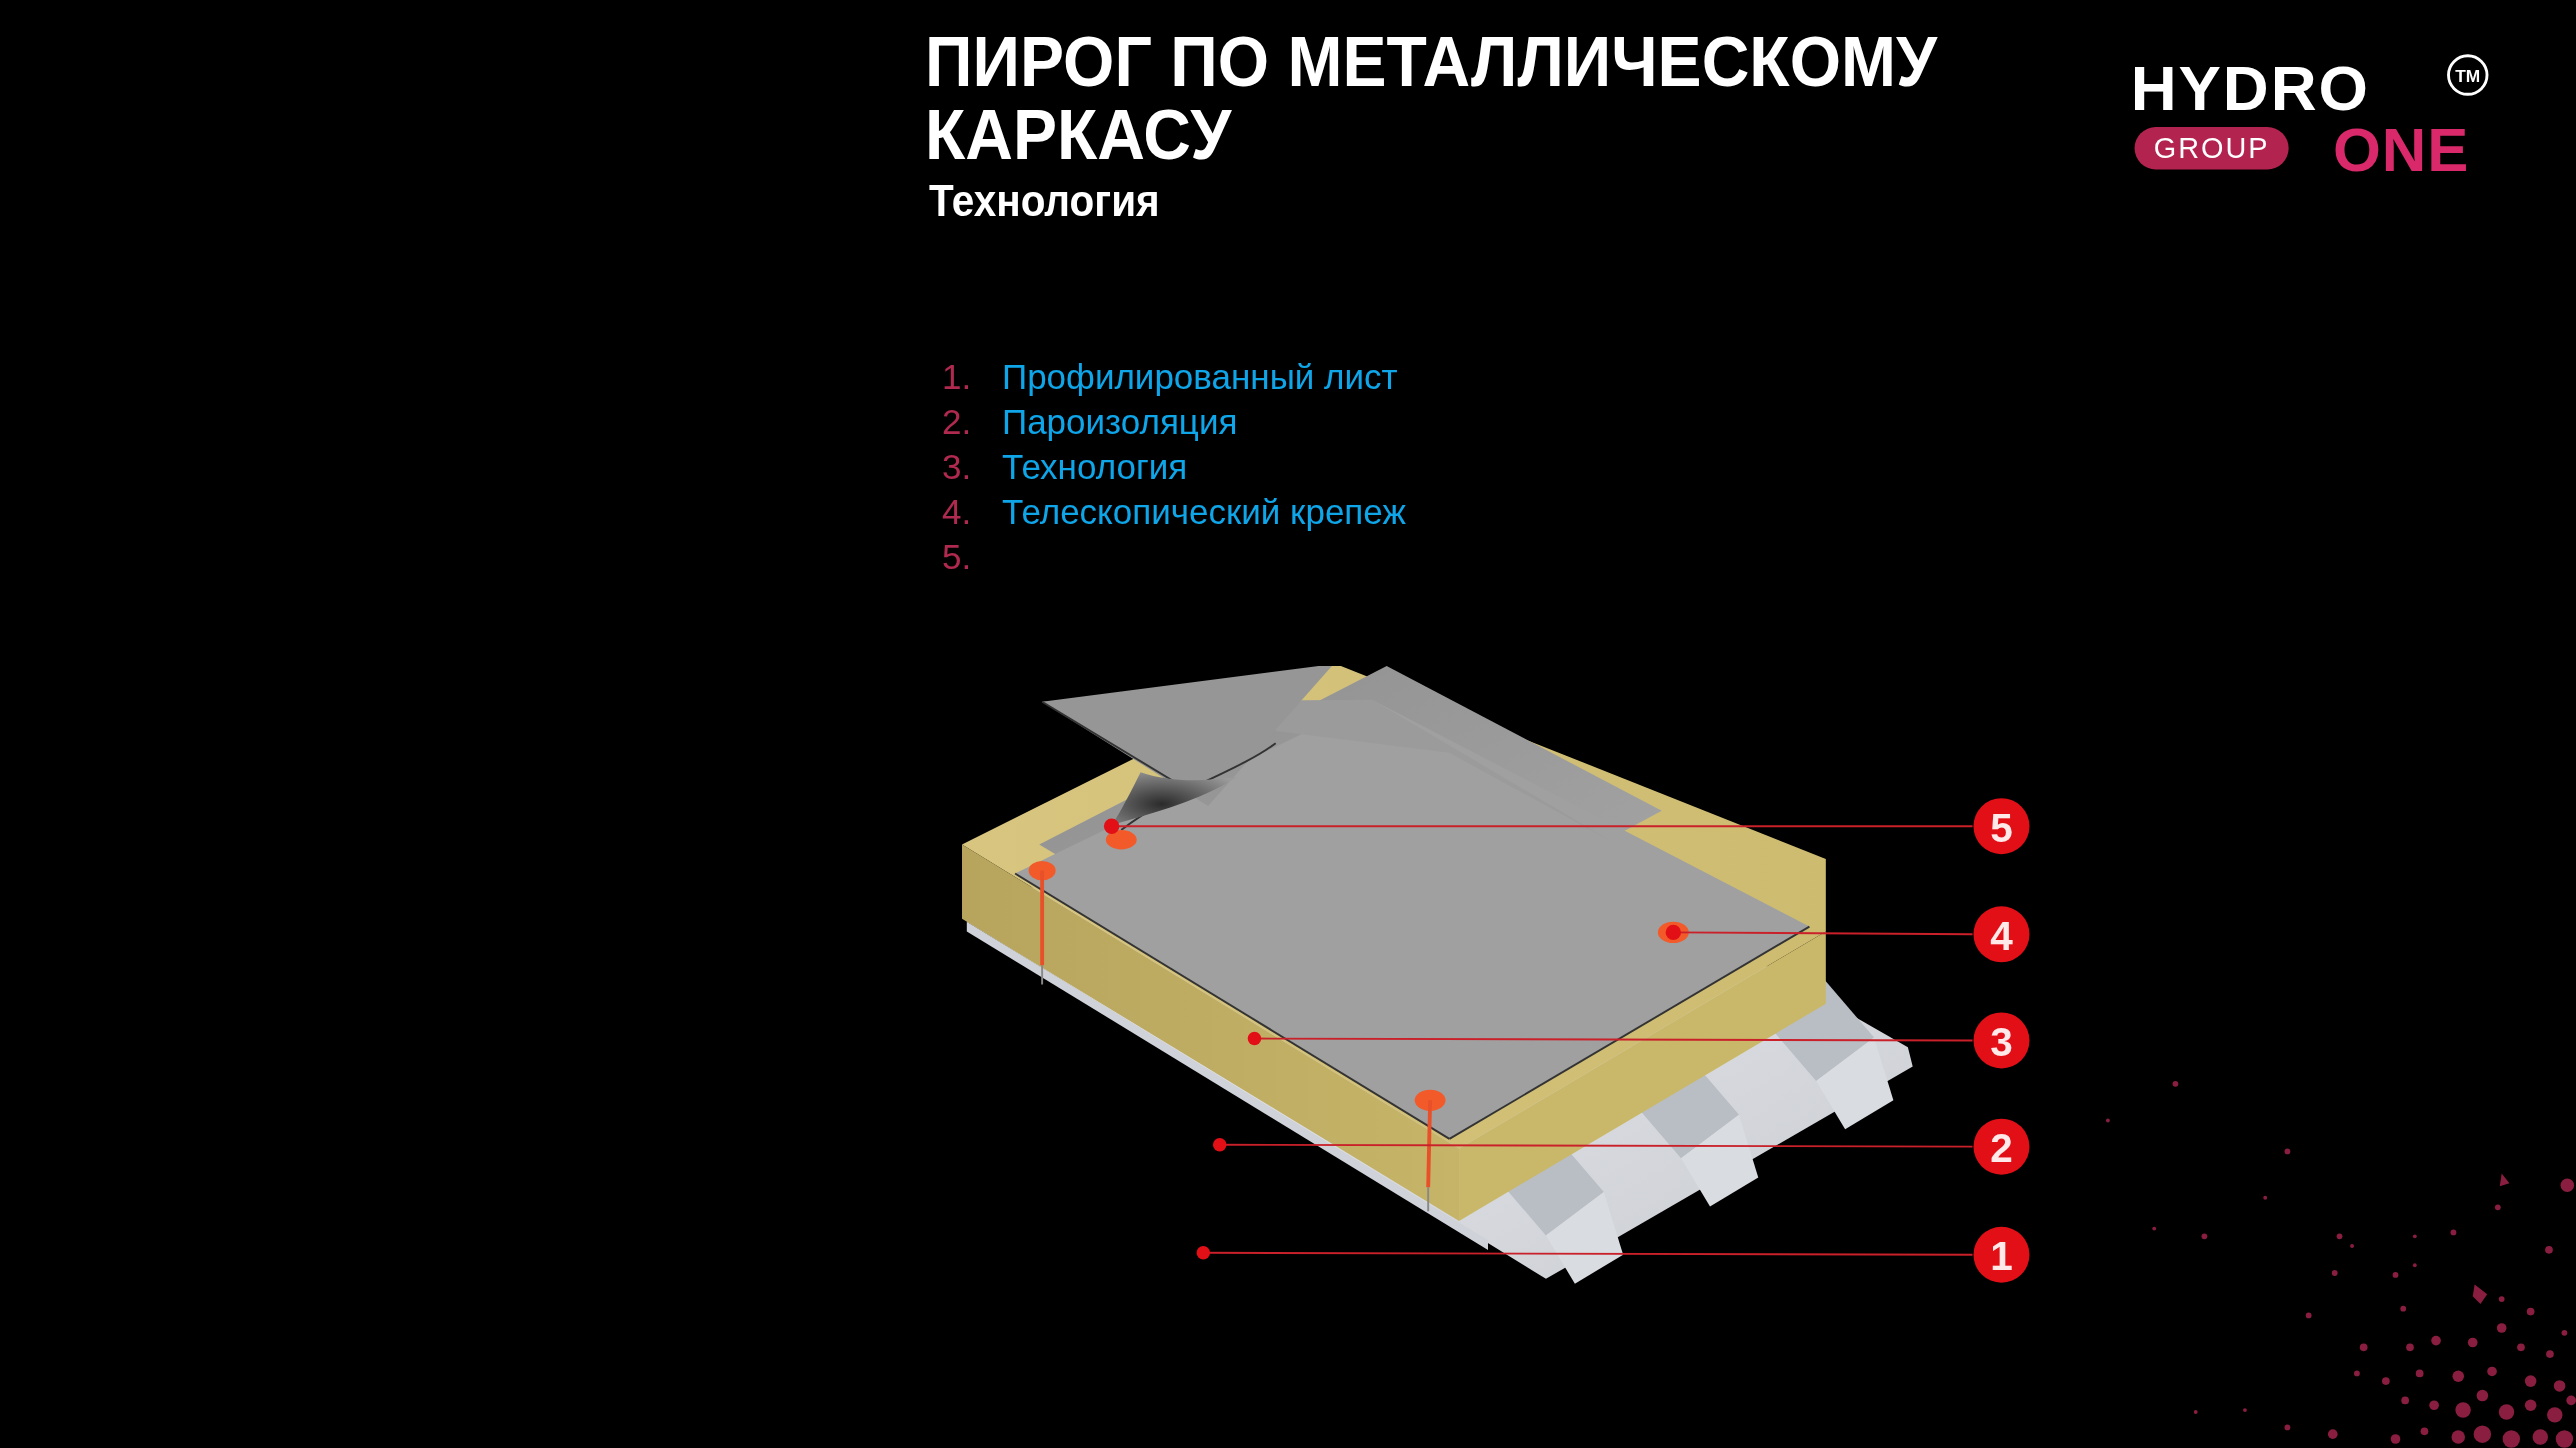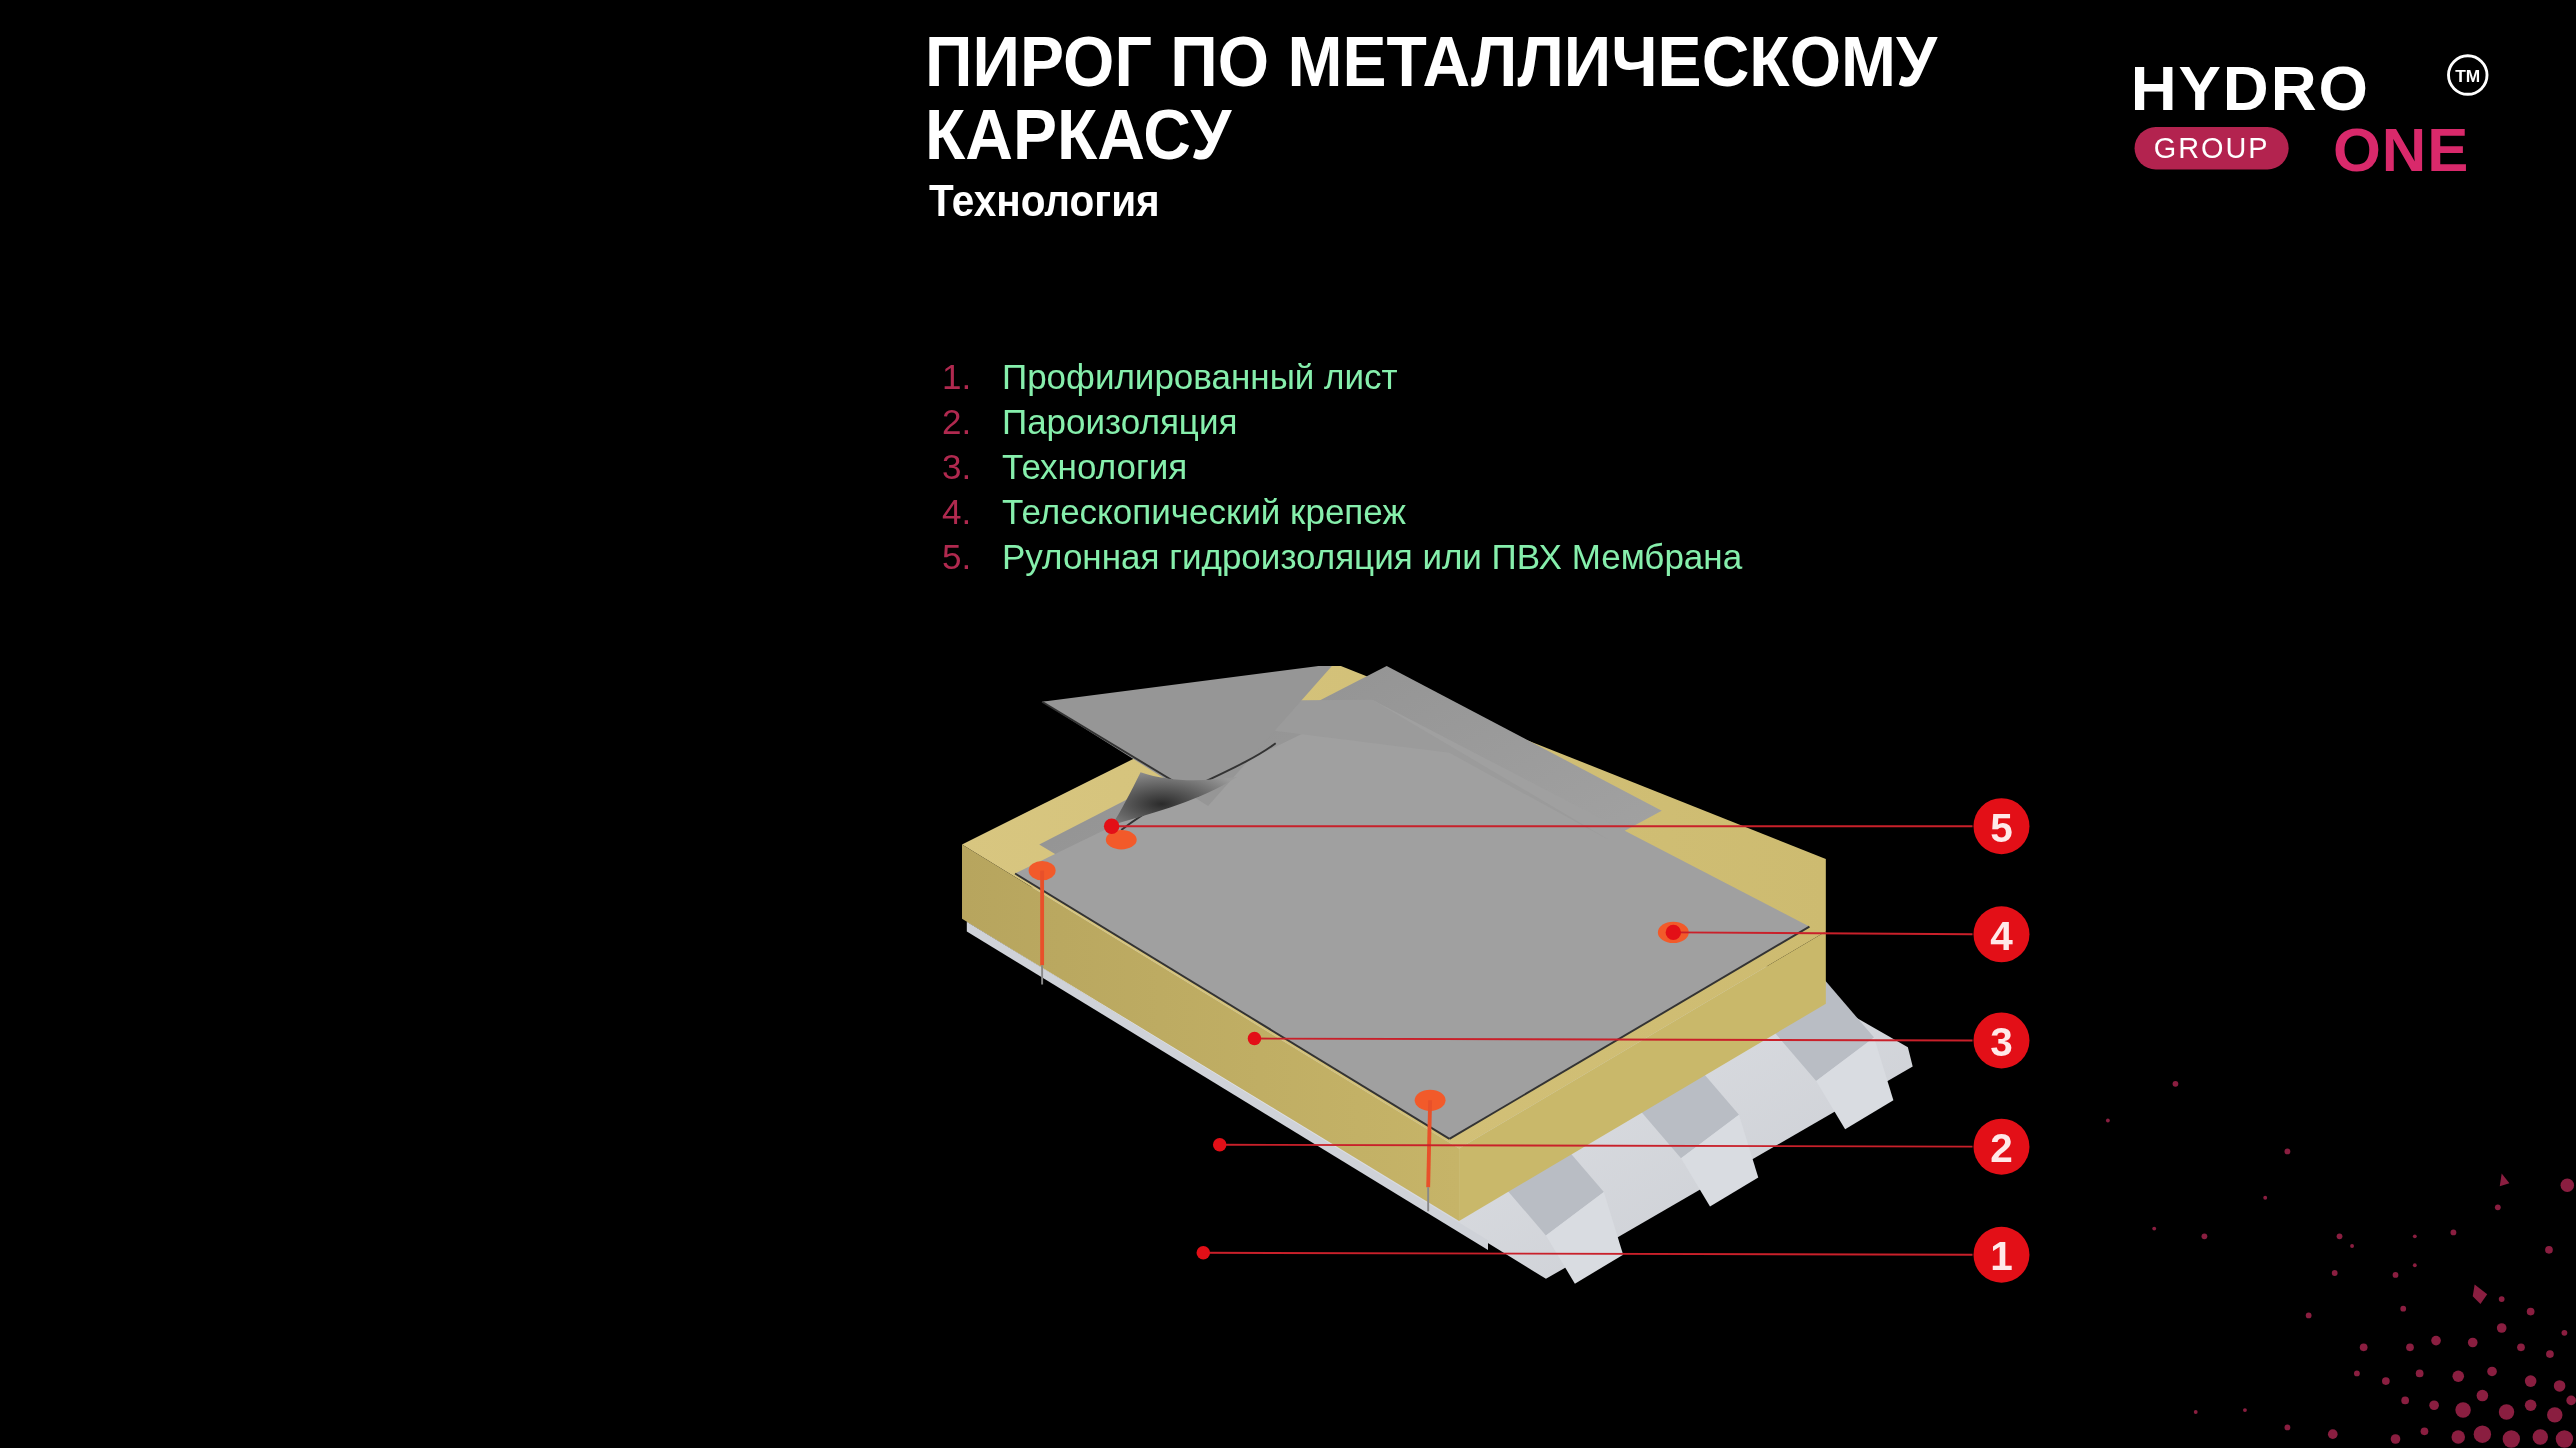--- a/index.html
+++ b/index.html
@@ -2,21 +2,21 @@
 <html><head>
 <meta charset="utf-8">
 <style>
   html, body { margin:0; padding:0; background:#000; }
   body { width:2576px; height:1449px; position:relative; overflow:hidden; font-family:"Liberation Sans", "DejaVu Sans", sans-serif; color:#fff; }
   .title { position:absolute; left:925px; top:25px; font-family:"Liberation Sans", sans-serif; font-weight:700; font-size:71px; line-height:73px; letter-spacing:0px; transform:scaleX(0.93); transform-origin:left top; white-space:nowrap; }
   .subtitle { position:absolute; left:929px; top:174px; font-weight:700; font-size:44px; line-height:54px; transform:scaleX(0.92); transform-origin:left top; }
   .list { position:absolute; left:942px; top:354px; margin:0; padding:0; list-style:none; }
   .list li { height:45px; display:flex; align-items:center; font-size:35px; white-space:nowrap; }
   .list .num { width:60px; color:#b0294f; font-weight:400; }
-  .list .txt { color:#86efac; }
+  .list .txt { color:#0ea5e9; }
   .logo { position:absolute; left:2130px; top:50px; width:377px; height:130px; }
   .diagram { position:absolute; left:947px; top:666px; width:1111px; height:637px; }
   .splatter { position:absolute; left:2077px; top:1014px; width:499px; height:435px; }
 </style>
 </head>
 <body>
 
 <div class="title">
   <div>ПИРОГ ПО МЕТАЛЛИЧЕСКОМУ</div>
   <div>КАРКАСУ</div>
@@ -48,21 +48,20 @@
   <li>
       <span class="num">3.</span>
       <span class="txt">Технология</span>
     </li>
   <li>
       <span class="num">4.</span>
       <span class="txt">Телескопический крепеж</span>
     </li>
   <li>
       <span class="num">5.</span>
-      <span class="txt">Рулонная гидроизоляция или ПВХ Мембрана</span>
     </li>
 </ul>
 
 <svg class="diagram" viewBox="0 0 1150 660">
   <defs>
     <linearGradient id="deckG" x1="0" y1="0" x2="1" y2="1">
       <stop offset="0" stop-color="#f4f5f7"></stop>
         <stop offset="1" stop-color="#c9ccd2"></stop>
     </linearGradient>
     <linearGradient id="insTop" x1="0" y1="0" x2="1" y2="0">

